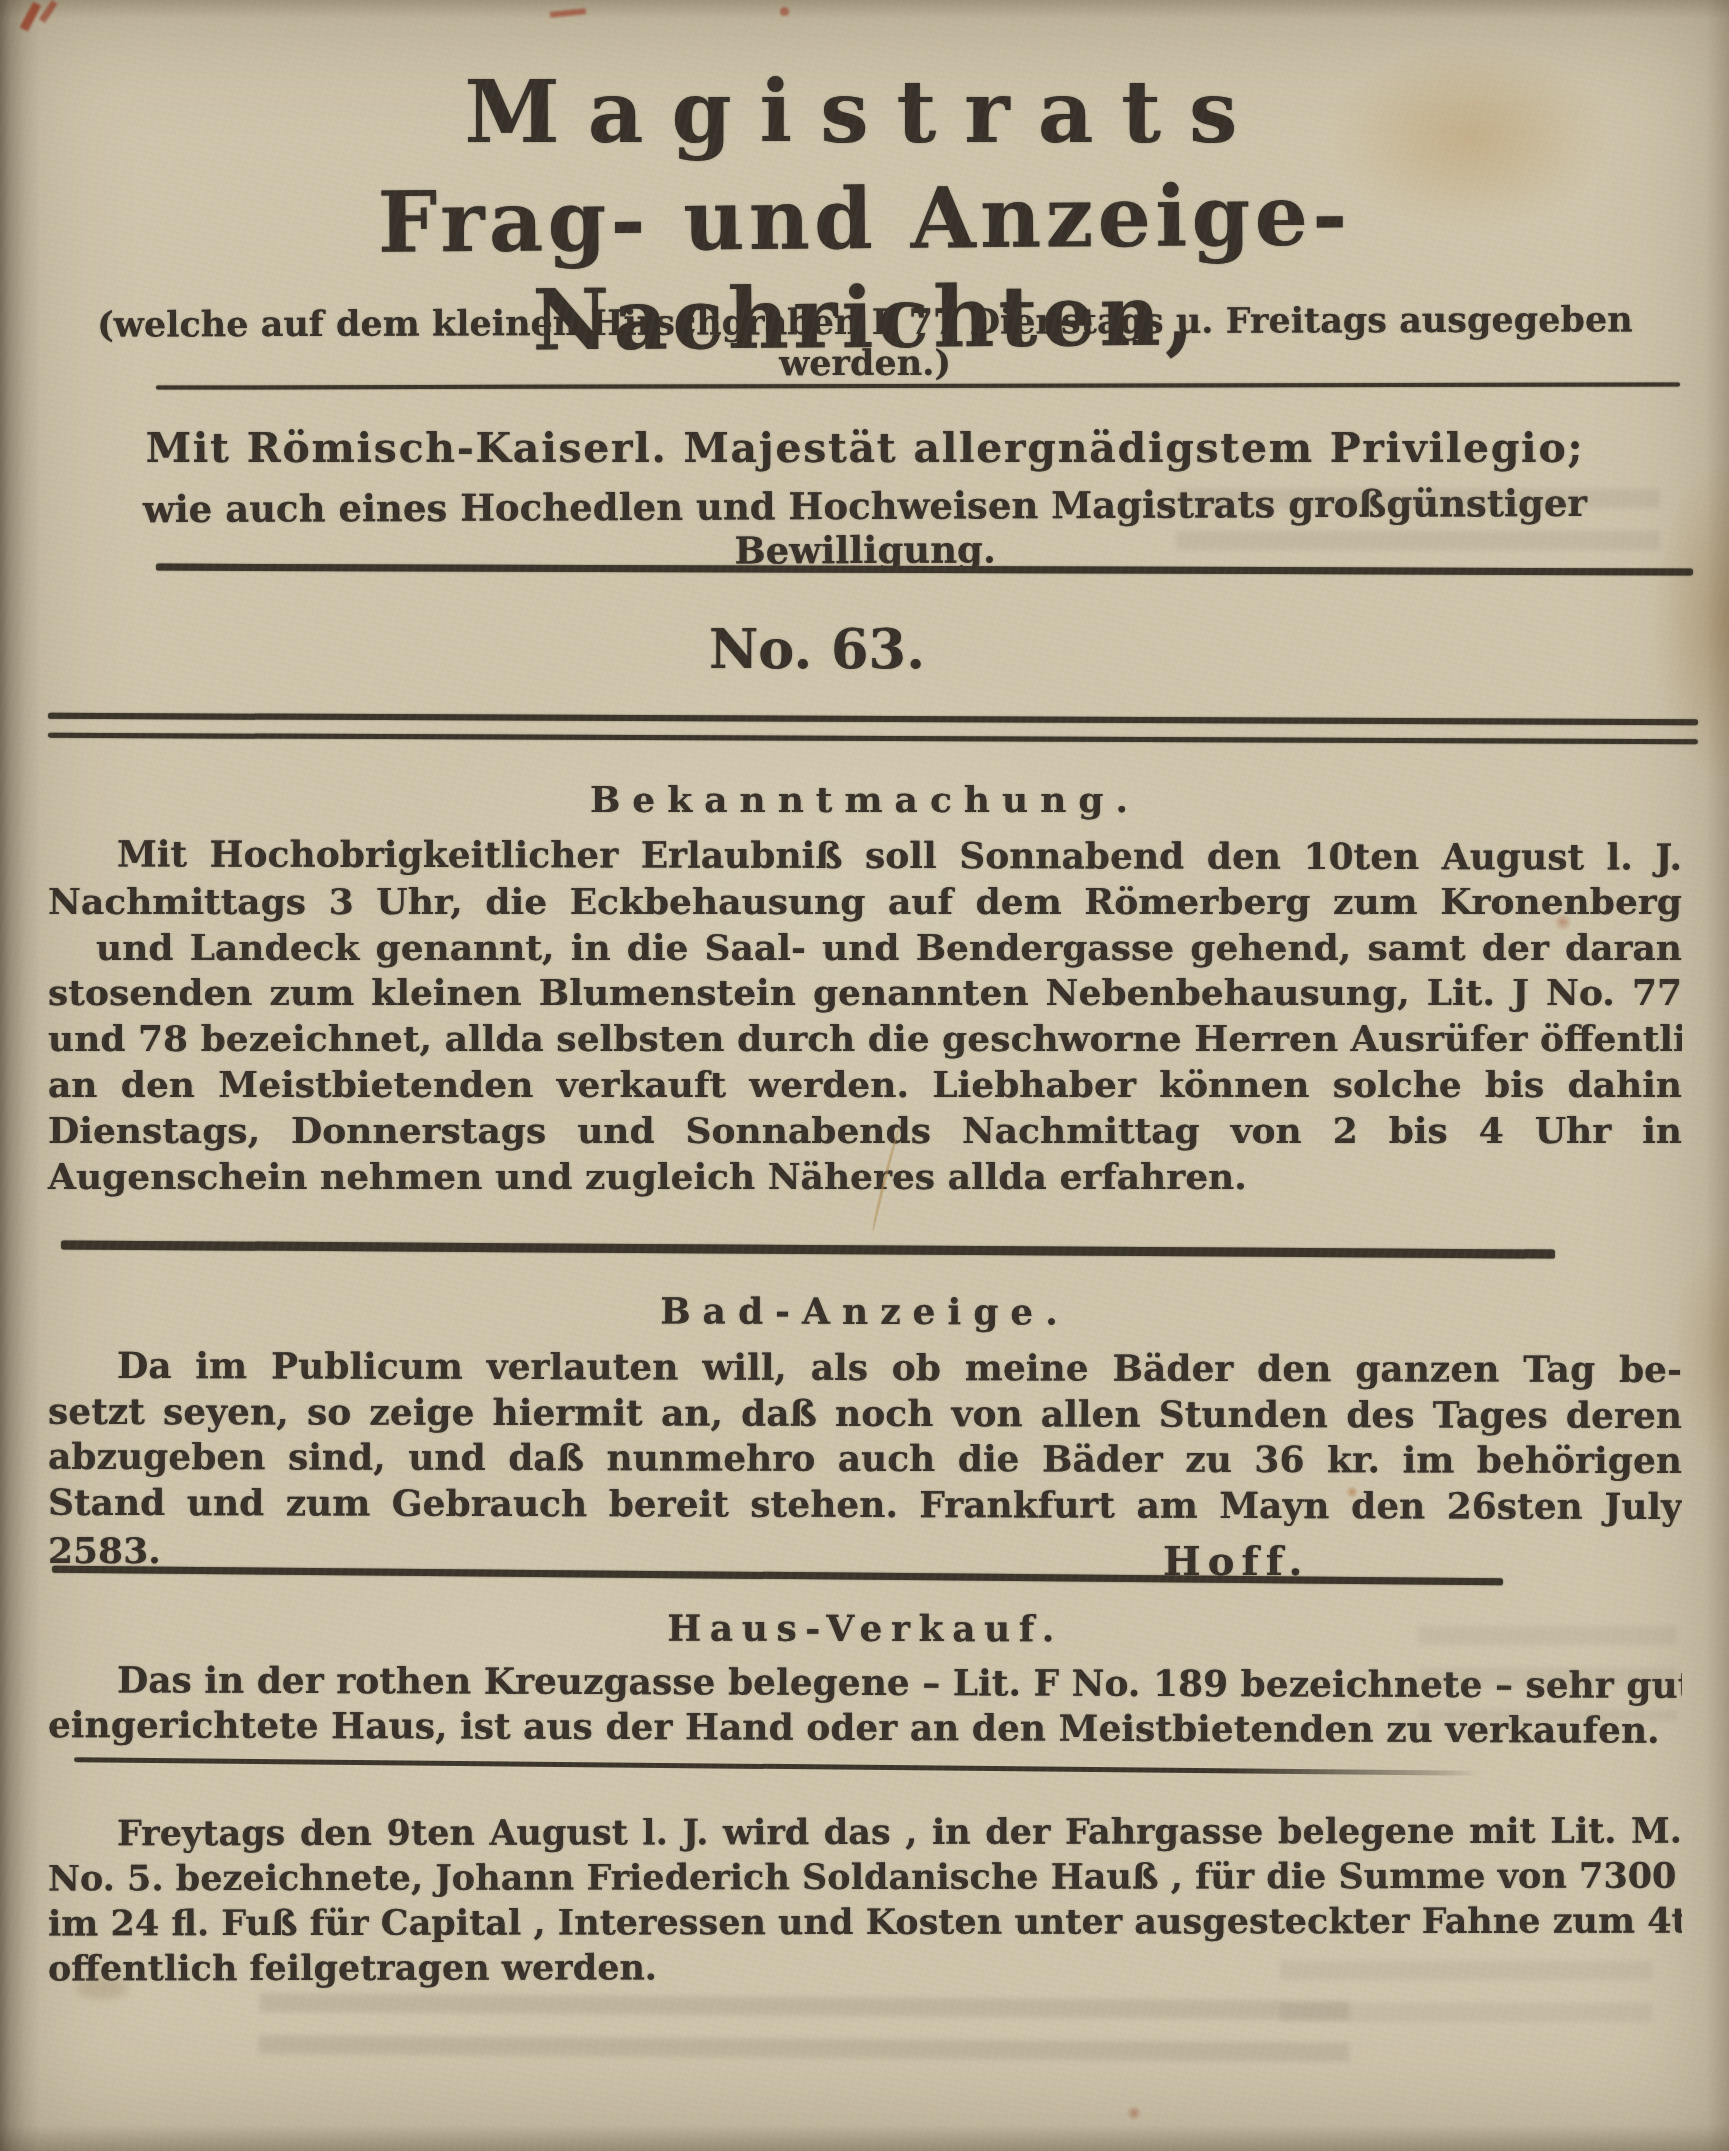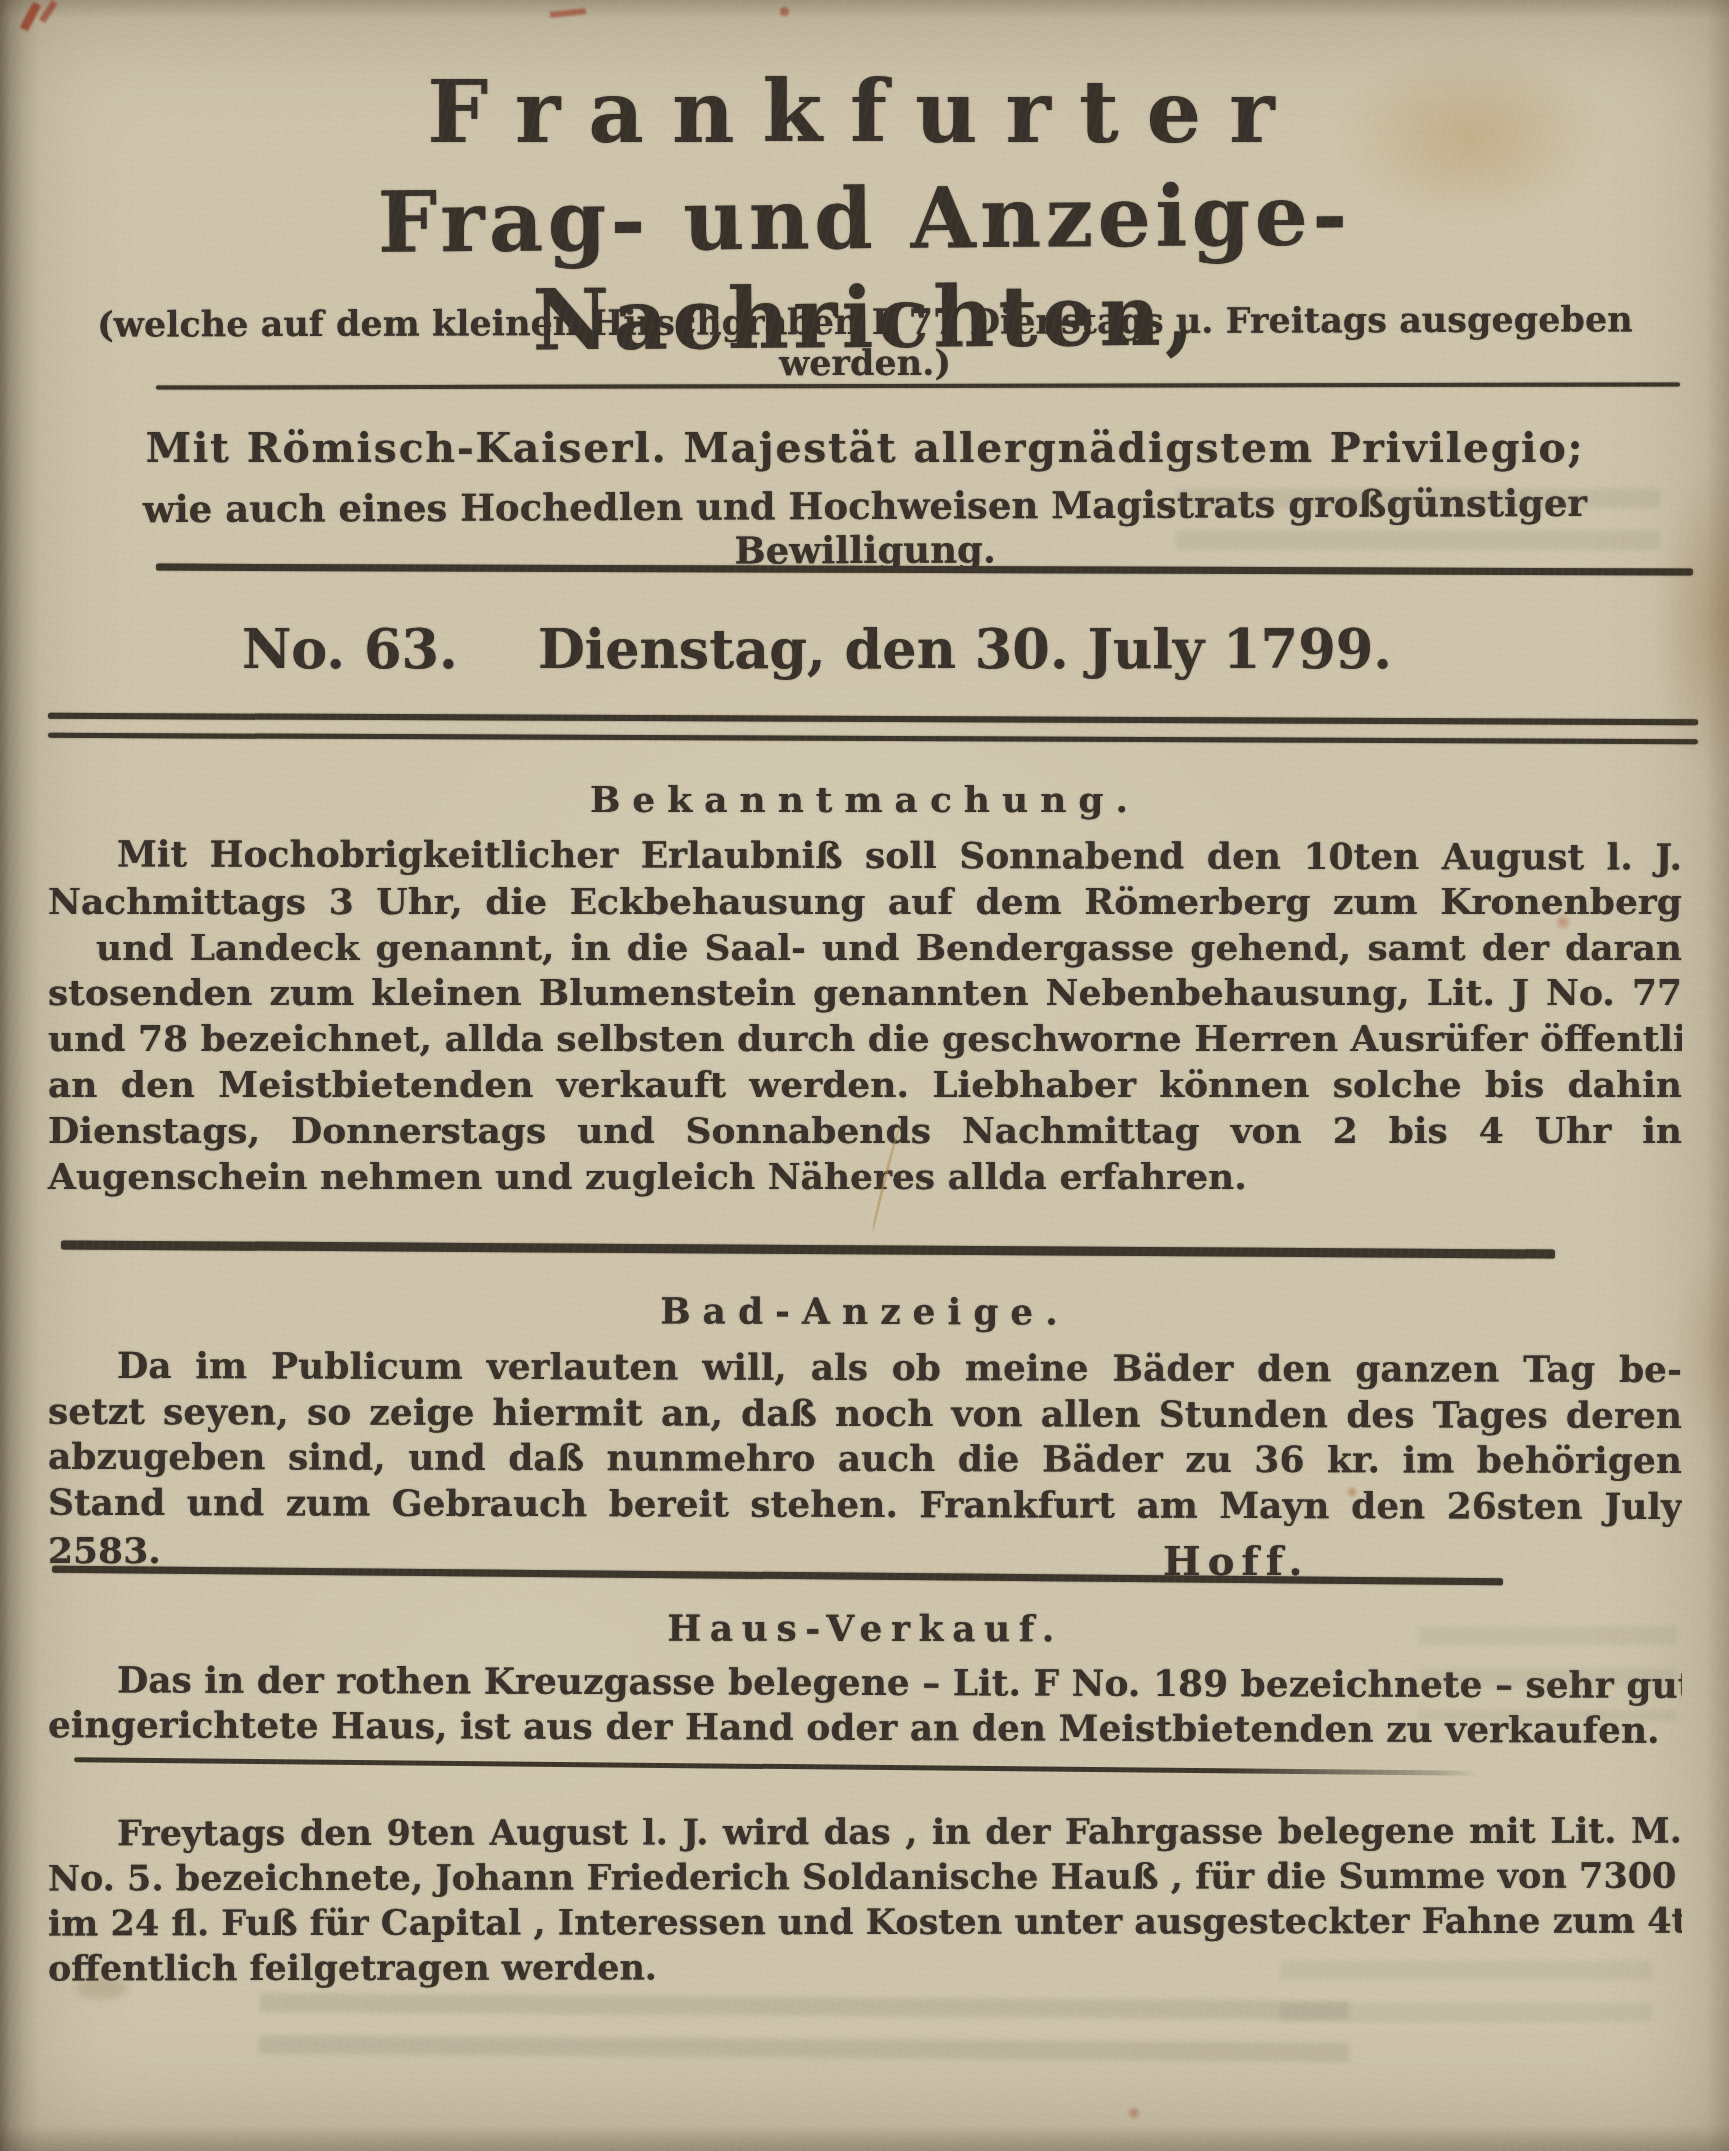--- a/index.html
+++ b/index.html
@@ -48,37 +48,36 @@
     background-image:repeating-linear-gradient(180deg, rgba(96,90,78,.5) 0 19px, rgba(0,0,0,0) 19px 42px);}
   .stain{position:absolute;pointer-events:none;}
   .redmark{background:#a8402a;filter:blur(0.9px);}
 </style>
 </head>
 <body>
 
 <div class="paper"></div>
 
 <div class="col">
-  <div class="abs center ink" style="top:61px;font-size:86px;font-weight:bold;letter-spacing:28px;">Frankfurter</div>
+  <div class="abs center ink" style="top:61px;font-size:86px;font-weight:bold;letter-spacing:28px;">Magistrats</div>
   <div class="abs center ink" style="top:169px;font-size:84px;font-weight:bold;letter-spacing:4.3px;transform:rotate(-0.45deg);">Frag- und Anzeige-Nachrichten,</div>
   <div class="abs center ink" style="top:301px;font-size:35px;font-weight:bold;transform:rotate(-0.2deg);">(welche auf dem kleinen Hirschgraben F 77 Dienstags u. Freitags ausgegeben werden.)</div>
 </div>
 
 <div class="rule" style="top:384px;left:156px;width:1524px;height:4.3px;transform:rotate(-0.12deg);"></div>
 
 <div class="col">
   <div class="abs center ink" style="top:424px;font-size:41px;font-weight:bold;letter-spacing:1.7px;">Mit Römisch-Kaiserl. Majestät allergnädigstem Privilegio;</div>
   <div class="abs center ink" style="top:484px;font-size:37px;font-weight:bold;transform:rotate(-0.25deg);">wie auch eines Hochedlen und Hochweisen Magistrats großgünstiger Bewilligung.</div>
 </div>
 
 <div class="rule" style="top:566px;left:156px;width:1537px;height:7px;transform:rotate(0.18deg);"></div>
 
 <div class="abs" style="top:617px;left:48px;width:1634px;display:flex;justify-content:center;gap:80px;transform:translateX(-48px);">
   <span class="ink" style="font-size:54px;font-weight:bold;">No. 63.</span>
-  <span class="ink" style="font-size:54px;font-weight:bold;">Dienstag, den 30. July 1799.</span>
 </div>
 
 <div class="rule" style="top:716px;left:48px;width:1650px;height:6px;transform:rotate(0.22deg);"></div>
 <div class="rule" style="top:736px;left:48px;width:1650px;height:5.2px;transform:rotate(0.22deg);"></div>
 
 <div class="col">
   <div class="abs center ink heading" style="top:778px;">Bekanntmachung.</div>
   <div class="abs ink line jl indent" style="top:832px;transform:rotate(0.12deg);">Mit Hochobrigkeitlicher Erlaubniß soll Sonnabend den 10ten August l. J.</div>
   <div class="abs ink line jl" style="top:878px;">Nachmittags 3 Uhr, die Eckbehausung auf dem Römerberg zum Kronenberg</div>
   <div class="abs ink line jl" style="top:924px;margin-left:48px;">und Landeck genannt, in die Saal- und Bendergasse gehend, samt der daran</div>

